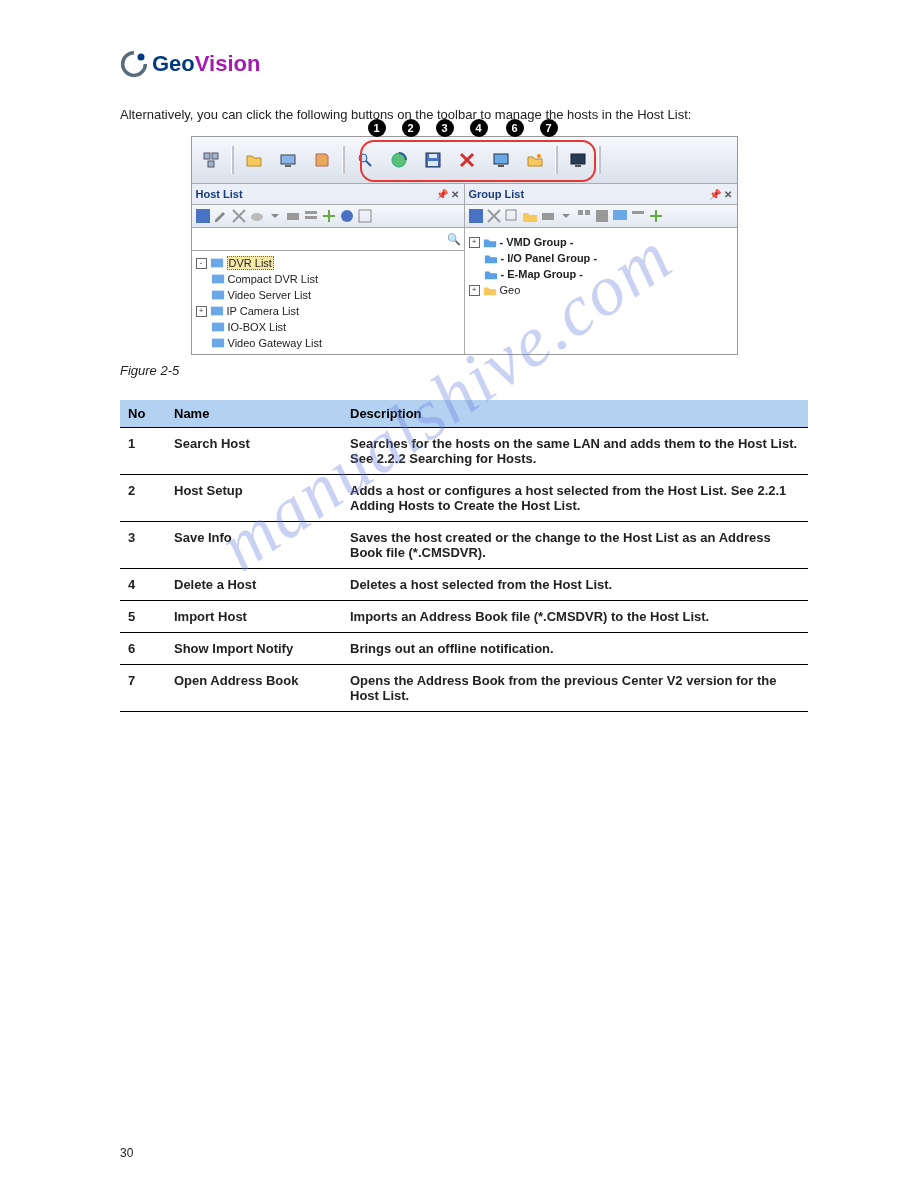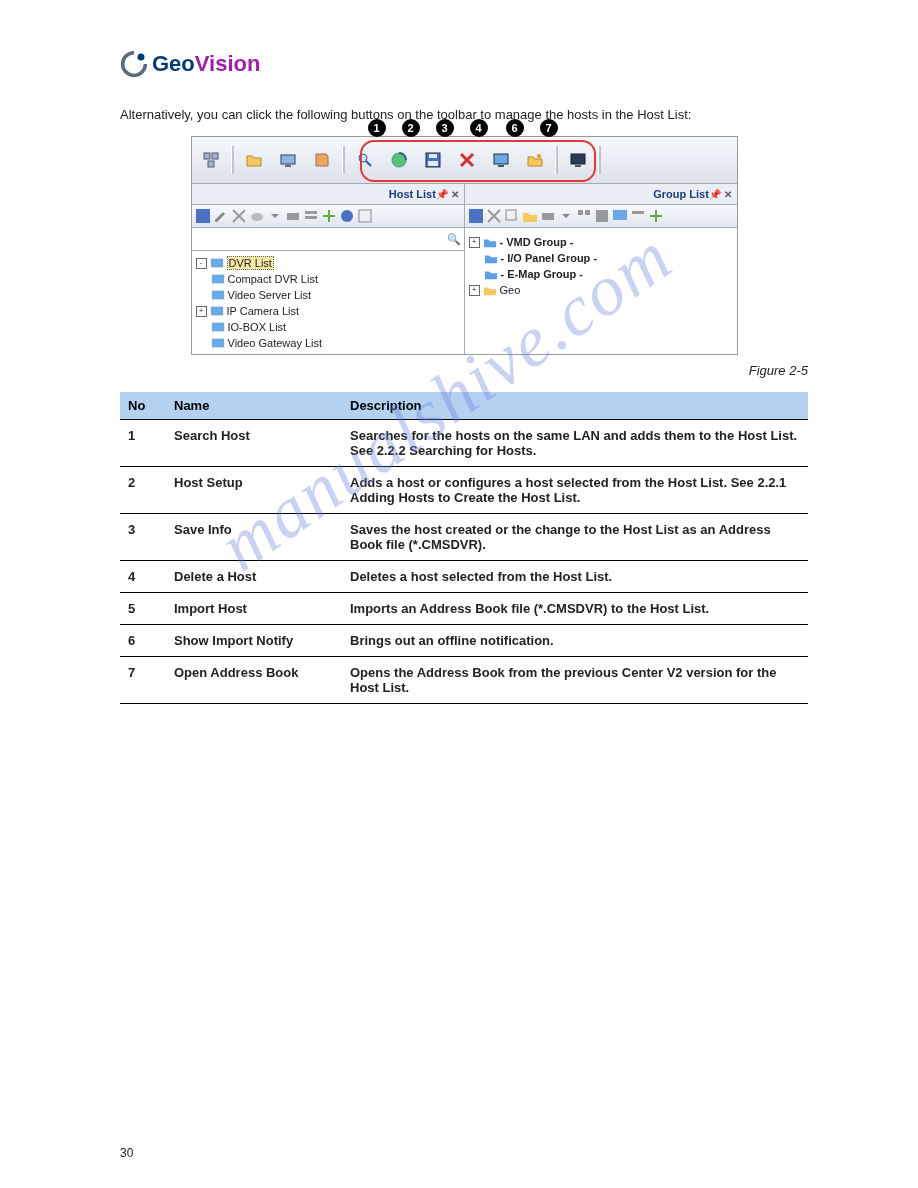--- a/index.html
+++ b/index.html
@@ -14,33 +14,33 @@
   .figure-wrap{display:flex;justify-content:center;margin:4px 0 8px}
   .fig{width:545px;border:1px solid #999}
   .cnum{width:18px;height:18px;border-radius:50%;background:#000;color:#fff;font-size:11px;font-weight:bold;display:flex;align-items:center;justify-content:center;position:absolute;top:-18px}
   .toolbar{height:46px;background:linear-gradient(#f6f8fb,#dbe2ec);display:flex;align-items:center;padding:0 2px;position:relative}
   .tb-btn{width:28px;height:28px;margin:0 2px;display:flex;align-items:center;justify-content:center;border:1px solid transparent;border-radius:2px}
   .tb-sep{width:2px;height:28px;background:#bbc4d0;margin:0 3px;border-left:1px solid #fff}
   .red-box{position:absolute;border:2px solid #e53935;border-radius:14px;height:38px;top:3px;left:168px;width:232px}
   .panels{display:flex;height:170px;border-top:1px solid #aaa}
   .panel{flex:1;border-right:1px solid #aaa;display:flex;flex-direction:column}
   .panel:last-child{border-right:none}
-  .panel-title{height:20px;background:#e9eef7;border-bottom:1px solid #aaa;display:flex;align-items:center;justify-content:flex-end;padding:0 4px;font-size:11px;font-weight:bold;color:#1a3c7a}
+  .panel-title{height:20px;background:#e9eef7;border-bottom:1px solid #aaa;display:flex;align-items:center;justify-content:space-between;padding:0 4px;font-size:11px;font-weight:bold;color:#1a3c7a}
   .pin{font-size:10px;color:#555;display:flex;align-items:center;gap:3px}
   .panel-tb{height:22px;background:linear-gradient(#f6f8fb,#e2e8f0);border-bottom:1px solid #aaa;display:flex;align-items:center;padding:0 3px;gap:2px}
   .mini-ico{width:16px;height:16px;}
   .panel-search{height:22px;border-bottom:1px solid #aaa;display:flex;align-items:center;padding:0 2px}
   .panel-search input{flex:1;border:none;outline:none;font-size:11px;height:18px;background:#fff}
   .tree{flex:1;padding:4px 4px;font-size:11px;overflow:hidden;background:#fff}
   .tree-row{display:flex;align-items:center;height:16px;gap:3px;white-space:nowrap}
   .tree-row.sel .lbl{background:#f6e9a6;border:1px dotted #666;padding:0 1px}
   .exp{width:9px;height:9px;border:1px solid #666;font-size:8px;line-height:7px;text-align:center;color:#333}
   .indent{display:inline-block;width:12px}
   .node-ico{width:14px;height:14px}
-  .fig-caption{text-align:right;font-style:italic;font-size:13px;margin:6px 0 14px}
+  .fig-caption{text-align:left;font-style:italic;font-size:13px;margin:6px 0 22px}
   table.desc{width:100%;border-collapse:collapse;font-size:13px;}
   table.desc th{background:#b3d1f1;color:#000000;font-weight:bold;text-align:left;padding:6px 8px;border-bottom:1px solid #000}
   table.desc td{padding:8px 8px;vertical-align:top;border-bottom:1px solid #000;font-weight:bold;}
   table.desc td.num{width:30px;font-weight:bold}
   table.desc td.name{width:160px;font-weight:bold}
   table.desc tr:last-child td{border-bottom:1px solid #000}
   .note{font-size:13px;margin-top:18px}
   
   .wm{position:absolute;left:180px;top:360px;font-size:72px;color:#6a7fe0;opacity:.35;transform:rotate(-35deg);pointer-events:none;font-style:italic;font-family:'Segoe Script','Comic Sans MS',cursive;letter-spacing:2px}
 </style>

